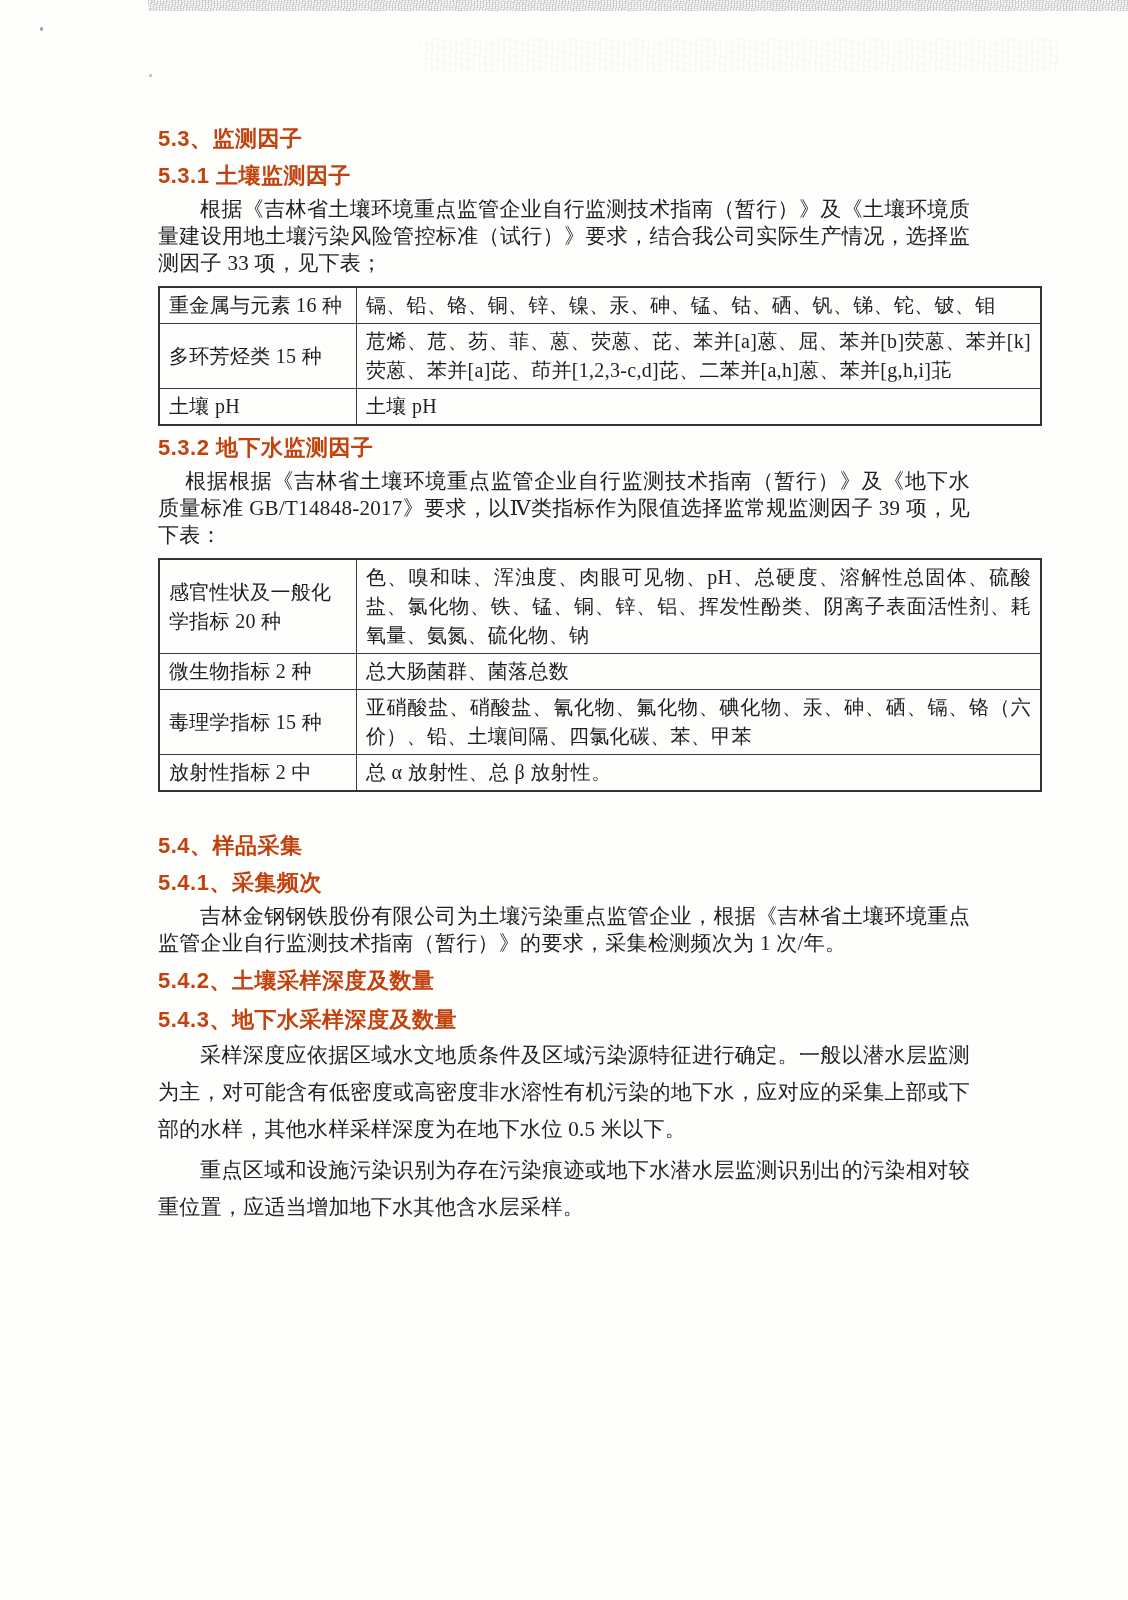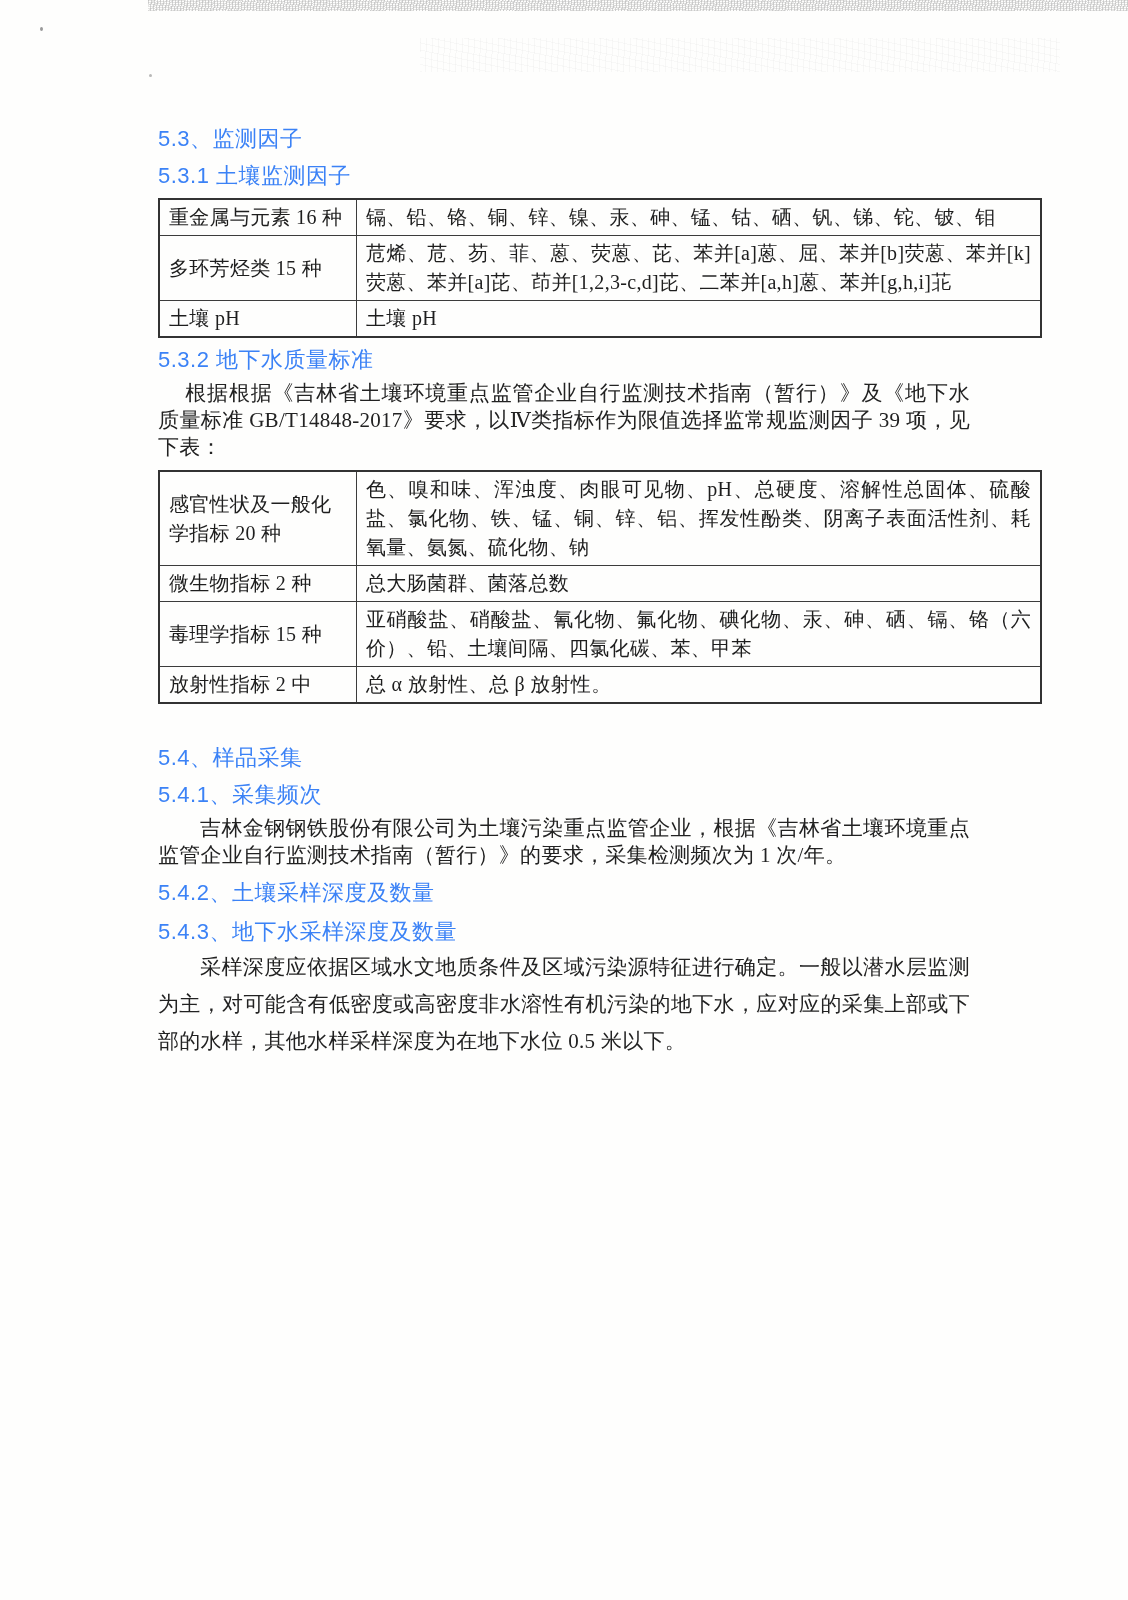--- a/index.html
+++ b/index.html
@@ -27,21 +27,21 @@
     opacity:.25;
   }
   .speck{position:absolute;background:#9a9a9a;border-radius:50%;}
   .speck.s1{left:40px;top:27px;width:3px;height:4px;}
   .speck.s2{left:149px;top:74px;width:3px;height:3px;opacity:.7;}
 
   .content{position:absolute;left:158px;top:0;width:812px;}
 
   .hd{
     font-family:"Liberation Sans","DejaVu Sans",sans-serif;
-    font-weight:normal;color:#3b82f6;margin:0;font-size:22px;line-height:26px;
+    font-weight:bold;color:#c2410c;margin:0;font-size:22px;line-height:26px;
     letter-spacing:.5px;
   }
   .hd-53{padding-top:126px;}
   .hd-531{margin-top:11px;}
   .hd-532{margin-top:9px;}
   .hd-54{margin-top:41px;}
   .hd-541{margin-top:11px;}
   .hd-542{margin-top:11px;}
   .hd-543{margin-top:13px;}
 
@@ -73,39 +73,40 @@
 <div class="page">
   <div class="scan-band"></div>
   <div class="scan-band-faint"></div>
   <div class="speck s1"></div>
   <div class="speck s2"></div>
 
   <div class="content">
 
     <div class="hd hd-53">5.3、监测因子</div>
     <div class="hd hd-531">5.3.1 土壤监测因子</div>
+    <p class="para indent2">根据《吉林省土壤环境重点监管企业自行监测技术指南（暂行）》及《土壤环境质量建设用地土壤污染风险管控标准（试行）》要求，结合我公司实际生产情况，选择监测因子 33 项，见下表；</p>
 
     <table class="factors">
       <tbody>
         <tr>
           <td class="lbl">重金属与元素 16 种</td>
           <td class="val">镉、铅、铬、铜、锌、镍、汞、砷、锰、钴、硒、钒、锑、铊、铍、钼</td>
         </tr>
         <tr>
           <td class="lbl">多环芳烃类 15 种</td>
           <td class="val">苊烯、苊、芴、菲、蒽、荧蒽、芘、苯并[a]蒽、屈、苯并[b]荧蒽、苯并[k]荧蒽、苯并[a]芘、茚并[1,2,3-c,d]芘、二苯并[a,h]蒽、苯并[g,h,i]苝</td>
         </tr>
         <tr>
           <td class="lbl">土壤 pH</td>
           <td class="val">土壤 pH</td>
         </tr>
       </tbody>
     </table>
 
-    <div class="hd hd-532">5.3.2 地下水质量标准</div>
+    <div class="hd hd-532">5.3.2 地下水监测因子</div>
     <p class="para indent1">根据根据《吉林省土壤环境重点监管企业自行监测技术指南（暂行）》及《地下水质量标准 GB/T14848-2017》要求，以Ⅳ类指标作为限值选择监常规监测因子 39 项，见下表：</p>
 
     <table class="factors">
       <tbody>
         <tr>
           <td class="lbl">感官性状及一般化学指标 20 种</td>
           <td class="val">色、嗅和味、浑浊度、肉眼可见物、pH、总硬度、溶解性总固体、硫酸盐、氯化物、铁、锰、铜、锌、铝、挥发性酚类、阴离子表面活性剂、耗氧量、氨氮、硫化物、钠</td>
         </tr>
         <tr>
           <td class="lbl">微生物指标 2 种</td>
@@ -123,15 +124,16 @@
     </table>
 
     <div class="hd hd-54">5.4、样品采集</div>
     <div class="hd hd-541">5.4.1、采集频次</div>
     <p class="para indent2">吉林金钢钢铁股份有限公司为土壤污染重点监管企业，根据《吉林省土壤环境重点监管企业自行监测技术指南（暂行）》的要求，采集检测频次为 1 次/年。</p>
 
     <div class="hd hd-542">5.4.2、土壤采样深度及数量</div>
 
     <div class="hd hd-543">5.4.3、地下水采样深度及数量</div>
     <p class="para para-wide indent2">采样深度应依据区域水文地质条件及区域污染源特征进行确定。一般以潜水层监测为主，对可能含有低密度或高密度非水溶性有机污染的地下水，应对应的采集上部或下部的水样，其他水样采样深度为在地下水位 0.5 米以下。</p>
+    <p class="para para-wide indent2">重点区域和设施污染识别为存在污染痕迹或地下水潜水层监测识别出的污染相对较重位置，应适当增加地下水其他含水层采样。</p>
 
   </div>
 </div>
 
 </body></html>

